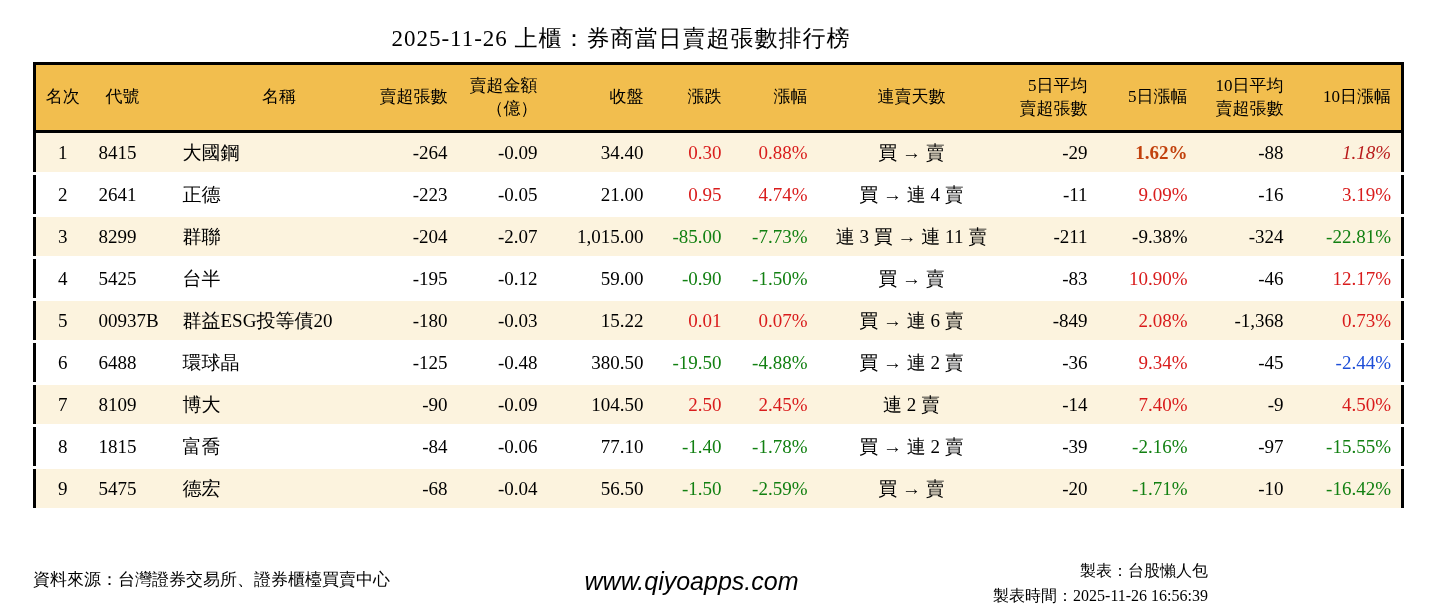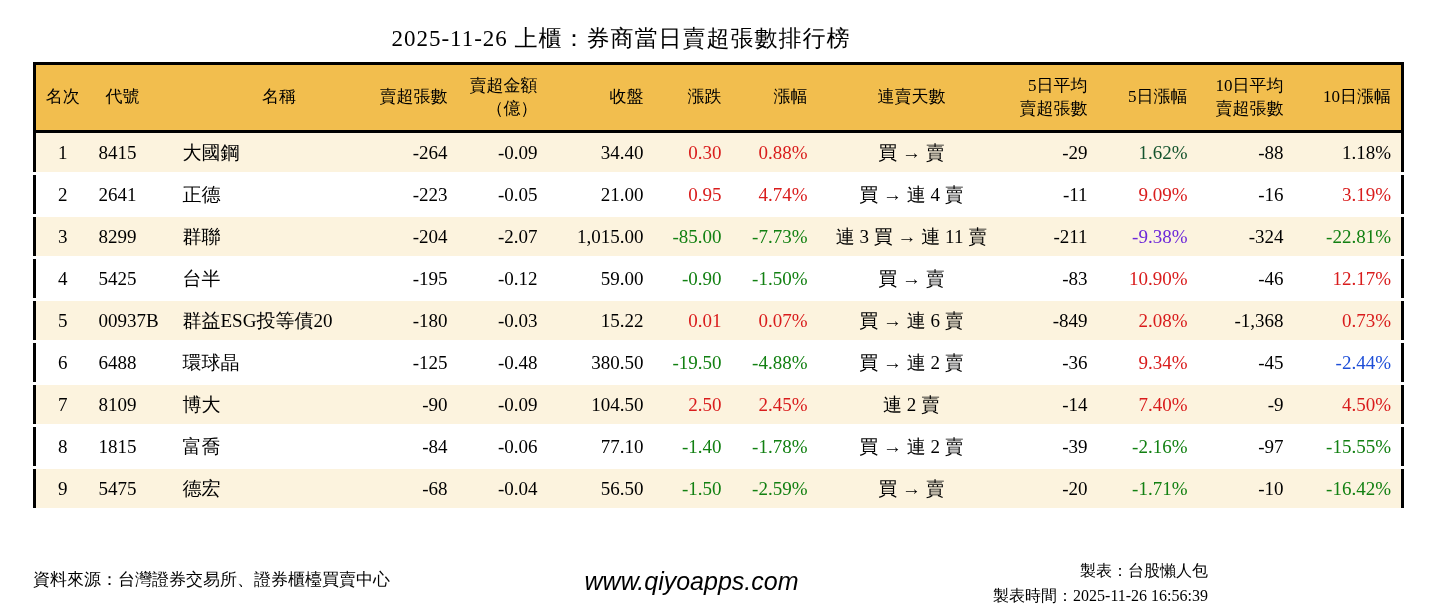--- a/index.html
+++ b/index.html
@@ -129,23 +129,23 @@
           <td class="col-rank align-center">1</td>
           <td class="col-code align-left">8415</td>
           <td class="col-name align-left">大國鋼</td>
           <td class="col-net_sell align-right">-264</td>
           <td class="col-amount align-right">-0.09</td>
           <td class="col-close align-right">34.40</td>
           <td class="col-change align-right" style="color: rgb(217, 28, 28);">0.30</td>
           <td class="col-change_pct align-right" style="color: rgb(217, 28, 28);">0.88%</td>
           <td class="col-streak align-center">買 → 賣</td>
           <td class="col-avg5 align-right">-29</td>
-          <td class="col-pct5 align-right" style="color: #14532d;">1.62%</td>
+          <td class="col-pct5 align-right" style="color: #c2410c; font-weight: bold;">1.62%</td>
           <td class="col-avg10 align-right">-88</td>
-          <td class="col-pct10 align-right" style="color: #000000;">1.18%</td>
+          <td class="col-pct10 align-right" style="color: #b91c1c; font-style: italic;">1.18%</td>
         </tr>
         <tr class="row-even">
           <td class="col-rank align-center">2</td>
           <td class="col-code align-left">2641</td>
           <td class="col-name align-left">正德</td>
           <td class="col-net_sell align-right">-223</td>
           <td class="col-amount align-right">-0.05</td>
           <td class="col-close align-right">21.00</td>
           <td class="col-change align-right" style="color: rgb(217, 28, 28);">0.95</td>
           <td class="col-change_pct align-right" style="color: rgb(217, 28, 28);">4.74%</td>
@@ -159,21 +159,21 @@
           <td class="col-rank align-center">3</td>
           <td class="col-code align-left">8299</td>
           <td class="col-name align-left">群聯</td>
           <td class="col-net_sell align-right">-204</td>
           <td class="col-amount align-right">-2.07</td>
           <td class="col-close align-right">1,015.00</td>
           <td class="col-change align-right" style="color: rgb(18, 128, 18);">-85.00</td>
           <td class="col-change_pct align-right" style="color: rgb(18, 128, 18);">-7.73%</td>
           <td class="col-streak align-center">連 3 買 → 連 11 賣</td>
           <td class="col-avg5 align-right">-211</td>
-          <td class="col-pct5 align-right" style="color: #6d28d9;">-9.38%</td>
+          <td class="col-pct5 align-right" style="color: #000000;">-9.38%</td>
           <td class="col-avg10 align-right">-324</td>
           <td class="col-pct10 align-right" style="color: rgb(18, 128, 18);">-22.81%</td>
         </tr>
         <tr class="row-even">
           <td class="col-rank align-center">4</td>
           <td class="col-code align-left">5425</td>
           <td class="col-name align-left">台半</td>
           <td class="col-net_sell align-right">-195</td>
           <td class="col-amount align-right">-0.12</td>
           <td class="col-close align-right">59.00</td>

